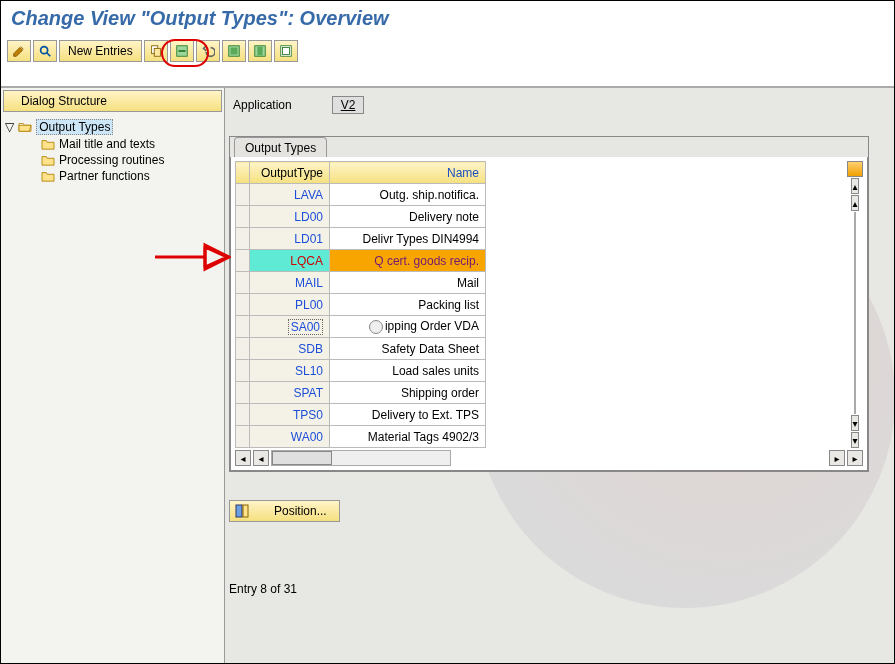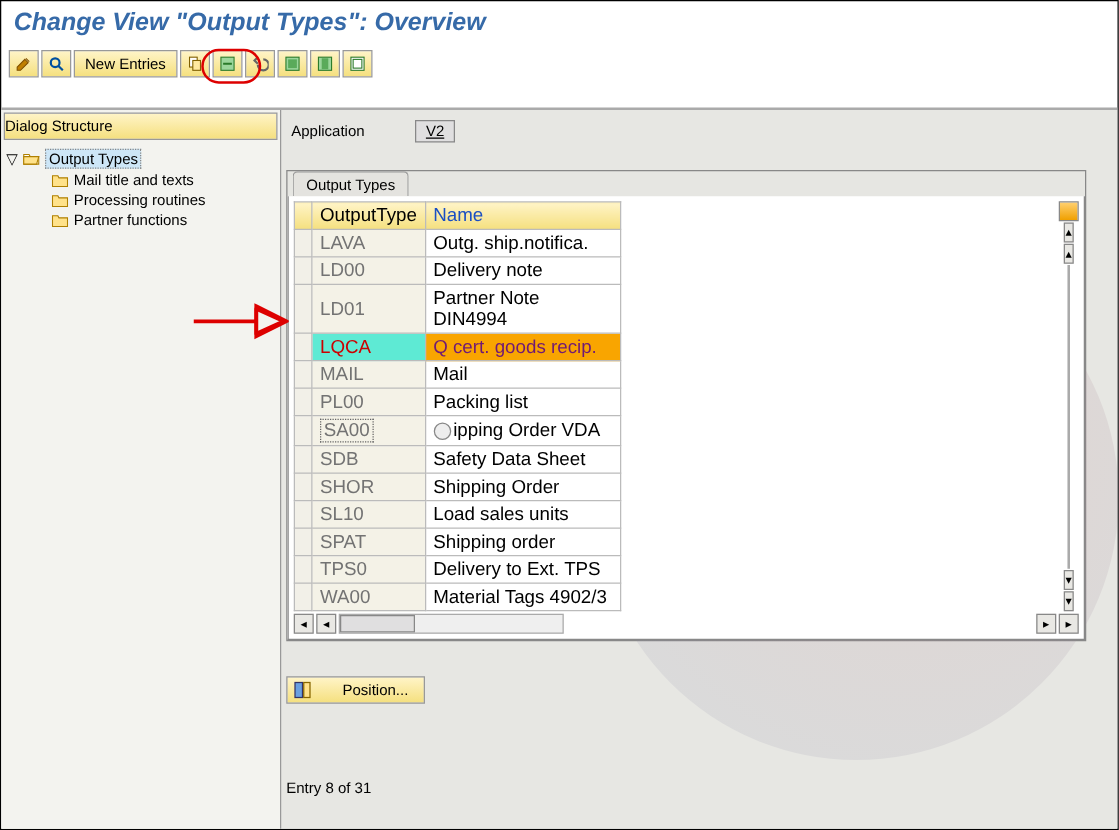--- a/index.html
+++ b/index.html
@@ -7,40 +7,40 @@
     .outer-wrap { border: 1px solid #000; width: 895px; height: 664px; position: relative; overflow: hidden; }
     .title-bar { color: #366aa8; font-size: 20px; font-weight: bold; font-style: italic; padding: 6px 10px 8px; }
     .toolbar { display: flex; gap: 2px; padding: 2px 6px 24px; border-bottom: 2px solid #aaa; align-items: flex-start; }
     .tb-btn { background: linear-gradient(#fff4c7, #f5e07f); border: 1px solid #999; height: 22px; display: inline-flex; align-items: center; justify-content: center; cursor: pointer; padding: 0 4px; }
     .tb-btn.icon-only { width: 24px; }
     .tb-btn.text-btn { padding: 0 8px; font-size: 12px; }
     .tb-icon { width: 16px; height: 16px; display: inline-block; }
     .circled { position: absolute; left: 160px; top: 38px; width: 48px; height: 28px; border: 2px solid #d00; border-radius: 14px; pointer-events: none; }
     .main-layout { display: flex; height: calc(100% - 70px); background: #e7e7e3; }
     .sidebar { width: 224px; background: #f3f3ef; border-right: 1px solid #999; display: flex; flex-direction: column; }
-    .dlg-header { background: linear-gradient(#fff4c7, #f5e07f); border: 1px solid #999; margin: 2px; padding: 3px 0; font-size: 12px; }
+    .dlg-header { background: linear-gradient(#fff4c7, #f5e07f); border: 1px solid #999; margin: 2px; padding: 3px 17px; font-size: 12px; }
     .tree { padding: 4px 4px; font-size: 12px; }
     .tree-row { display: flex; align-items: center; gap: 4px; padding: 1px 0; }
     .tree-indent { width: 14px; display: inline-block; }
     .folder-icon { width: 14px; height: 12px; }
     .tree-sel { background: #cde6f7; border: 1px dotted #888; padding: 0 2px; }
     .arrow-svg { position: absolute; left: 150px; top: 236px; pointer-events: none; }
     .content { flex: 1; padding: 4px; position: relative; }
     .app-row { display: flex; align-items: center; gap: 40px; padding: 4px 4px 16px; font-size: 12px; }
     .v2-box { background: #e0dfe0; border: 1px solid #888; padding: 1px 8px; font-size: 12px; text-decoration: underline; }
     .table-frame { border: 1px solid #888; background: #e6e6e2; margin-top: 6px; width: 640px; }
     .tab-wrap { display: flex; align-items: flex-end; }
     .tab { background: #e4e3df; border: 1px solid #999; border-bottom: none; padding: 3px 10px 2px; font-size: 12px; border-top-left-radius: 4px; border-top-right-radius: 4px; margin-left: 4px; }
     .table-body { background: #fff; border: 1px solid #888; border-top: none; padding: 4px; position: relative; }
     .grid { border-collapse: collapse; }
-    .grid th, .grid td { border: 1px solid #bbb; font-size: 15px; padding: 2px 6px; height: 22px; text-align: left; vertical-align: middle; }
+    .grid th, .grid td { border: 1px solid #bbb; font-size: 12px; padding: 2px 6px; height: 22px; text-align: right; vertical-align: middle; }
     .grid th { background: linear-gradient(#fff4c7, #f5e07f); font-weight: normal; }
     .grid th.name { color: #1a4fc3; }
     .rowsel { width: 14px; background: #f2f0e8; border: 1px solid #bbb; }
-    .col-code { width: 80px; background: #f4f2e7; font-family: Arial; color: #737373; }
+    .col-code { width: 80px; background: #f4f2e7; font-family: Arial; color: #1d4ed8; }
     .col-name { width: 156px; }
     .row-highlight .col-code { background: #5eead4; color: #c00; }
     .row-highlight .col-name { background: #f9a500; color: #701a75; }
     .sb-btn { height: 16px; border: 1px solid #888; background: #e9e8e4; display: flex; align-items: center; justify-content: center; cursor: pointer; font-size: 10px; }
     .sb-track { flex: 1; background: #efefef; border: 1px solid #aaa; }
     .h-scroll { display: flex; align-items: center; gap: 2px; margin-top: 2px; }
     .hs-btn { width: 16px; height: 16px; border: 1px solid #888; background: #e9e8e4; display: flex; align-items: center; justify-content: center; cursor: pointer; font-size: 10px; }
     .hs-track { height: 16px; background: #efefef; border: 1px solid #aaa; }
     .hs-thumb { height: 100%; width: 60px; background: #e0dfe0; border: 1px solid #888; }
     .bottom-bar { display: flex; align-items: flex-start; justify-content: center; gap: 60px; margin-top: 28px; flex-direction: column; }
@@ -178,21 +178,21 @@
                     <td class="col-name">Outg. ship.notifica.</td>
                   </tr>
                   <tr>
                     <td class="rowsel"></td>
                     <td class="col-code">LD00</td>
                     <td class="col-name">Delivery note</td>
                   </tr>
                   <tr>
                     <td class="rowsel"></td>
                     <td class="col-code">LD01</td>
-                    <td class="col-name">Partner Note DIN4994</td>
+                    <td class="col-name">Delivr Types DIN4994</td>
                   </tr>
                   <tr class="row-highlight">
                     <td class="rowsel"></td>
                     <td class="col-code">LQCA</td>
                     <td class="col-name">Q cert. goods recip.</td>
                   </tr>
                   <tr>
                     <td class="rowsel"></td>
                     <td class="col-code">MAIL</td>
                     <td class="col-name">Mail</td>
@@ -204,25 +204,20 @@
                   </tr>
                   <tr>
                     <td class="rowsel"></td>
                     <td class="col-code"><span class="dotted-box">SA00</span></td>
                     <td class="col-name"><span class="f4-circle"></span>ipping Order VDA</td>
                   </tr>
                   <tr>
                     <td class="rowsel"></td>
                     <td class="col-code">SDB</td>
                     <td class="col-name">Safety Data Sheet</td>
-                  </tr>
-                  <tr>
-                    <td class="rowsel"></td>
-                    <td class="col-code">SHOR</td>
-                    <td class="col-name">Shipping Order</td>
                   </tr>
                   <tr>
                     <td class="rowsel"></td>
                     <td class="col-code">SL10</td>
                     <td class="col-name">Load sales units</td>
                   </tr>
                   <tr>
                     <td class="rowsel"></td>
                     <td class="col-code">SPAT</td>
                     <td class="col-name">Shipping order</td>

